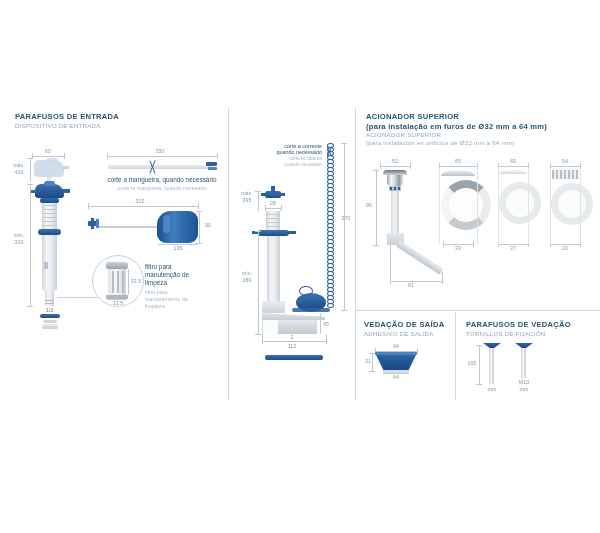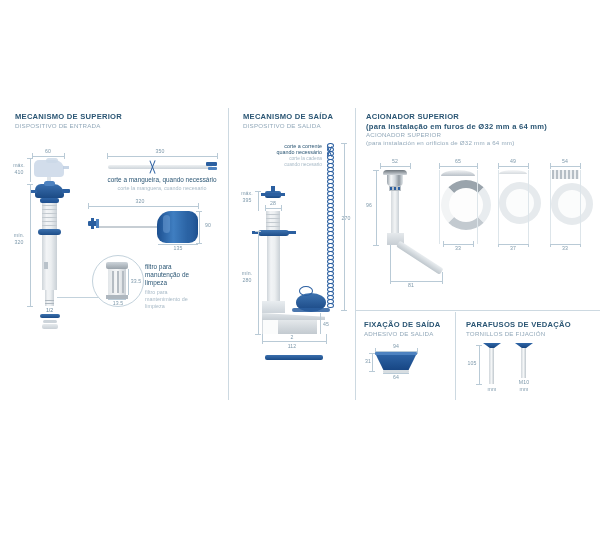--- a/index.html
+++ b/index.html
@@ -41,21 +41,21 @@
 <body>
 
 <div class="sheet">
 
   <div class="vline" style="left:228px;top:108px;height:292px;"></div>
   <div class="vline" style="left:355px;top:108px;height:292px;"></div>
   <div class="hline" style="left:355px;top:310px;width:245px;"></div>
   <div class="vline" style="left:455px;top:312px;height:88px;"></div>
 
   <div style="position:absolute;left:15px;top:112px;">
-    <div class="ttl">MECANISMO DE SUPERIOR</div>
+    <div class="ttl">PARAFUSOS DE ENTRADA</div>
     <div class="ttl2">DISPOSITIVO DE ENTRADA</div>
   </div>
 
   <div>
 
     <div class="dim" style="position:absolute;left:30px;top:148px;width:36px;">60</div>
     <div class="dh" style="left:32px;top:156px;width:32px;"></div>
     <div class="dv" style="left:32px;top:153px;height:6px;"></div>
     <div class="dv" style="left:64px;top:153px;height:6px;"></div>
 
@@ -166,24 +166,20 @@
     <div class="dim" style="position:absolute;left:128px;top:278px;width:16px;">33.5</div>
     <div class="dv" style="left:128px;top:269px;height:26px;"></div>
 
     <div class="dim" style="position:absolute;left:100px;top:300px;width:36px;">13.5</div>
     <div class="dh" style="left:108px;top:299px;width:18px;"></div>
 
     <div class="cap" style="position:absolute;left:145px;top:263px;width:56px;">filtro para manutenção de limpeza</div>
     <div class="cap2" style="position:absolute;left:145px;top:289px;width:56px;">filtro para mantenimiento de limpieza</div>
   </div>
 
-  <div style="position:absolute;left:243px;top:112px;">
-    <div class="ttl">MECANISMO DE SAÍDA</div>
-    <div class="ttl2">DISPOSITIVO DE SALIDA</div>
-  </div>
 
   <div style="position:absolute;left:268px;top:143px;width:54px;text-align:right;">
     <div class="cap" style="font-size:5.4px;line-height:6.4px;">corte a corrente</div>
     <div class="cap" style="font-size:5.4px;line-height:6.4px;">quando necessário</div>
     <div class="cap2" style="font-size:4.8px;line-height:6px;">corte la cadena</div>
     <div class="cap2" style="font-size:4.8px;line-height:6px;">cuando necesario</div>
   </div>
 
   <div>
     <div class="chainlink" style="left:327px;top:143px;"></div>
@@ -381,21 +377,21 @@
 
     <div class="dim" style="position:absolute;left:550px;top:245px;width:30px;">33</div>
     <div class="dh" style="left:550px;top:244px;width:30px;"></div>
     <div class="dv" style="left:550px;top:241px;height:6px;"></div>
     <div class="dv" style="left:580px;top:241px;height:6px;"></div>
     <div class="dv" style="left:550px;top:170px;height:74px;background:#dde5ea;"></div>
     <div class="dv" style="left:580px;top:170px;height:74px;background:#dde5ea;"></div>
   </div>
 
   <div style="position:absolute;left:364px;top:320px;">
-    <div class="ttl">FIXAÇÃO DE SAÍDA</div>
+    <div class="ttl">VEDAÇÃO DE SAÍDA</div>
     <div class="ttl2">ADHESIVO DE SALIDA</div>
   </div>
 
   <div>
     <div class="dim" style="position:absolute;left:378px;top:343px;width:36px;">94</div>
     <div class="dh" style="left:375px;top:351px;width:42px;"></div>
     <div class="dv" style="left:375px;top:348px;height:6px;"></div>
     <div class="dv" style="left:417px;top:348px;height:6px;"></div>
 
     <div style="position:absolute;left:375px;top:353px;width:42px;height:17px;background:linear-gradient(to bottom,#2f66a8,#174684);clip-path:polygon(0 0,100% 0,80% 100%,20% 100%);"></div>

